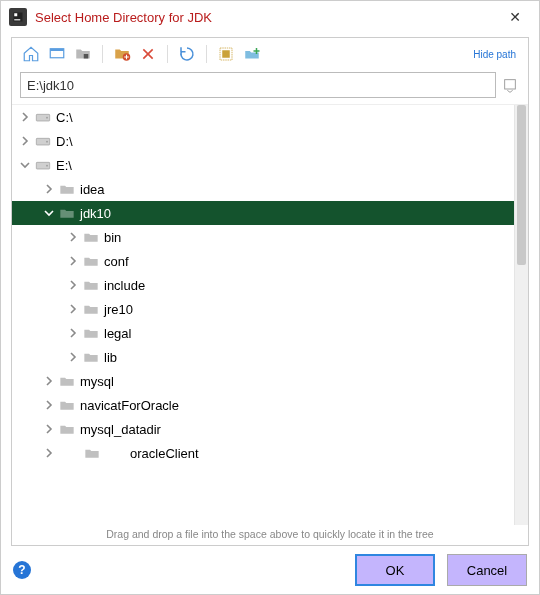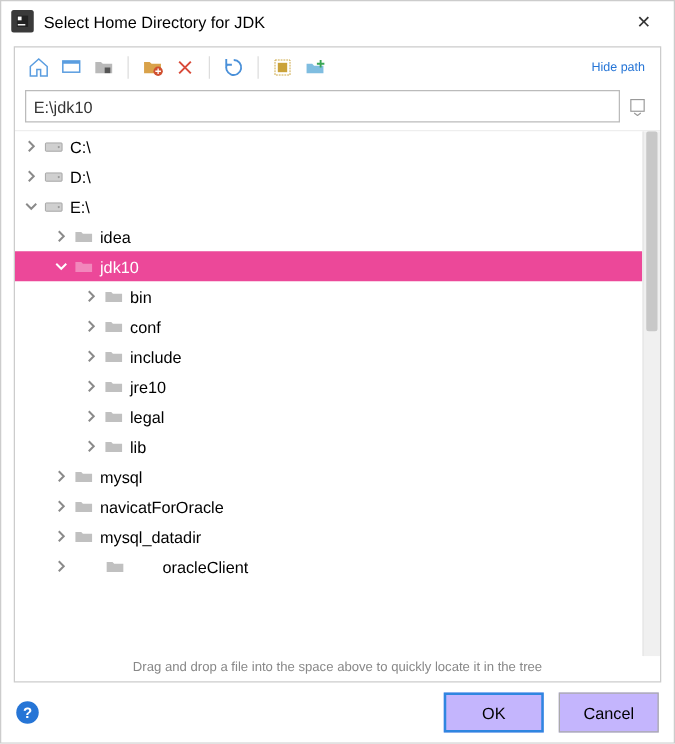--- a/index.html
+++ b/index.html
@@ -1,37 +1,37 @@
 <!DOCTYPE html>
 <html><head>
 <meta charset="utf-8">
 <style>
   * { box-sizing: border-box; font-family: "Segoe UI", Arial, sans-serif; }
   body { margin: 0; padding: 0; width: 540px; height: 595px; background: #fff; overflow: hidden; }
   .window { width: 540px; height: 595px; border: 1px solid #ccc; display: flex; flex-direction: column; background: #fff; position: relative; }
   .titlebar { height: 32px; display: flex; align-items: center; padding: 0 8px; font-size: 13px; }
   .titlebar .app-icon { width: 18px; height: 18px; background: #3a3a3a; display: inline-flex; align-items: center; justify-content: center; margin-right: 8px; border-radius: 2px;}
   .titlebar .app-icon svg { width: 12px; height: 12px; }
-  .titlebar .title { flex: 1; color: #000000; }
+  .titlebar .title { flex: 1; color: #b91c1c; }
   .titlebar .close { width: 32px; text-align: center; font-size: 14px; color: #333; cursor: pointer; }
   .content { flex: 1; margin: 4px 10px 6px 10px; border: 1px solid #ccc; display: flex; flex-direction: column; background: #fff; }
   .toolbar { height: 32px; display: flex; align-items: center; padding: 0 8px; gap: 4px; }
   .tb-btn { width: 22px; height: 22px; display: inline-flex; align-items: center; justify-content: center; cursor: pointer; }
   .tb-sep { width: 1px; height: 18px; background: #ddd; margin: 0 4px; }
   .tb-spacer { flex: 1; }
   .hide-path { color: #2675d6; font-size: 10px; cursor: pointer; padding-right: 4px; }
   .path-row { display: flex; align-items: center; padding: 2px 8px 6px 8px; gap: 4px; }
   .path-input { flex: 1; height: 26px; border: 1px solid #bbb; padding: 2px 6px; font-size: 13px; color: #333; }
   .path-glyph { width: 20px; height: 20px; display: inline-flex; align-items: center; justify-content: center; color: #888; }
   .tree-wrap { flex: 1; overflow: hidden; position: relative; border-top: 1px solid #eee;}
   .tree { position: absolute; inset: 0 14px 0 0; overflow: auto; font-size: 13px; }
   .scrollbar { position: absolute; right: 0; top: 0; bottom: 0; width: 14px; background: #f0f0f0; border-left: 1px solid #e5e5e5; }
   .scrollbar .thumb { position: absolute; left: 2px; right: 2px; top: 0; height: 160px; background: #c8c8c8; border-radius: 2px; }
   .node { display: flex; align-items: center; height: 24px; padding-left: 6px; white-space: nowrap; }
-  .node.selected { background: #ec4899; color: #fff; }
+  .node.selected { background: #14532d; color: #fff; }
   .arrow { width: 14px; display: inline-flex; align-items: center; justify-content: center; color: #8a8a8a; font-size: 11px; }
   .node.selected .arrow { color: #fff; }
   .ficon { width: 18px; height: 16px; display: inline-flex; align-items: center; justify-content: center; margin: 0 4px 0 2px; }
   .label { }
   .hint { text-align: center; font-size: 10.5px; color: #888; padding: 3px 0 5px 0; }
   .footer { height: 42px; display: flex; align-items: center; padding: 0 12px 6px 12px; gap: 12px; }
   .help { width: 18px; height: 18px; border-radius: 50%; background: #2675d6; color: #fff; display: inline-flex; align-items: center; justify-content: center; font-size: 12px; font-weight: bold; cursor: pointer;}
   .footer-spacer { flex: 1; }
   .btn { min-width: 80px; height: 32px; border: 1px solid #aaa; background: #c4b5fd; font-size: 13px; cursor: pointer; }
   .btn.primary { border: 2px solid #2f86e0; }

